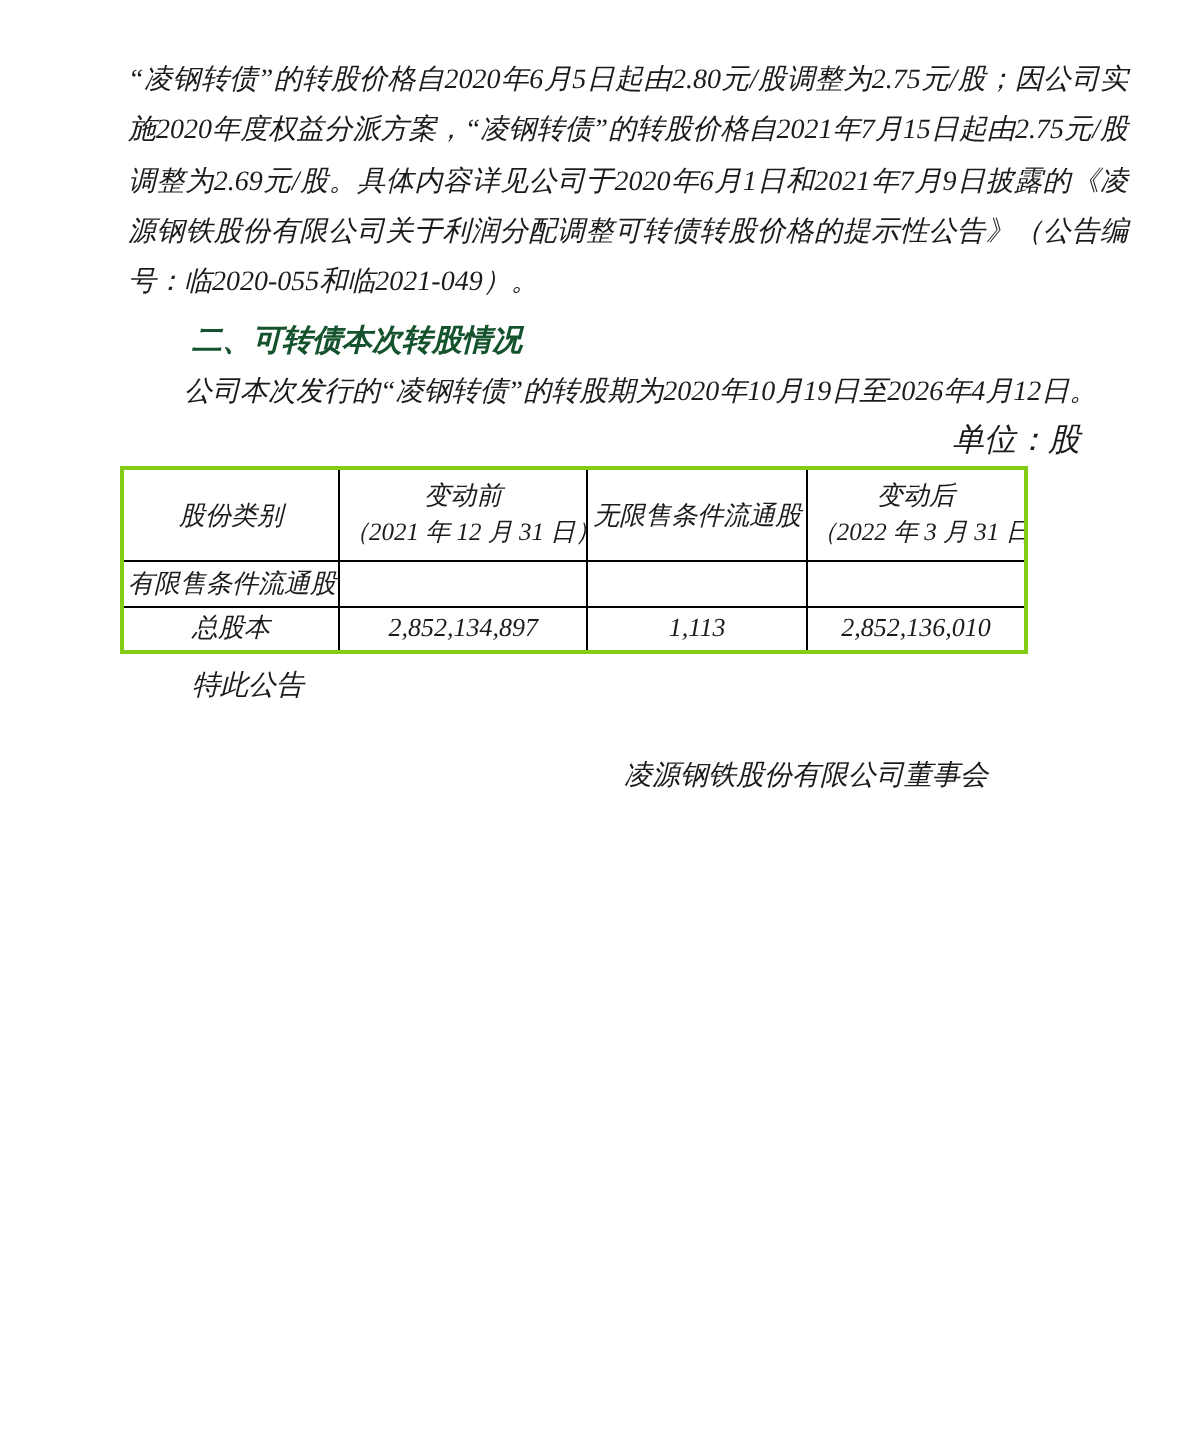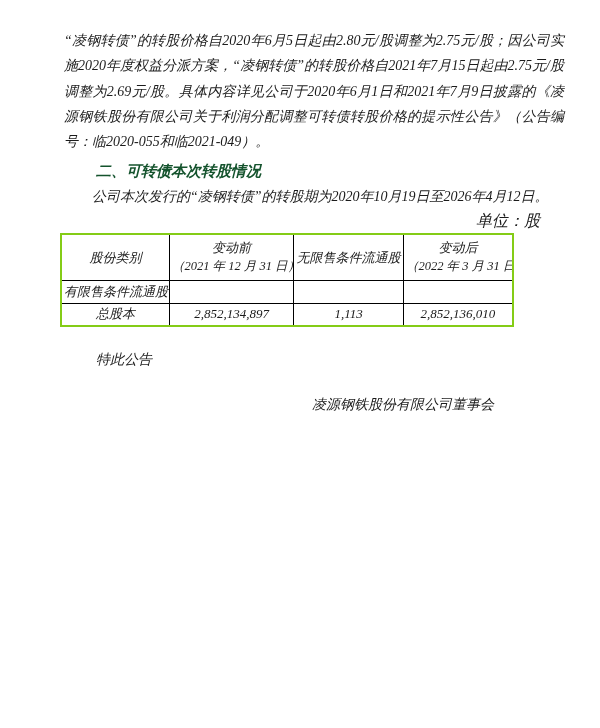--- a/index.html
+++ b/index.html
@@ -53,21 +53,21 @@
     padding:0 2px;
     box-sizing:border-box;
     overflow:hidden;
     white-space:nowrap;
   }
   table.share-table thead th { height:46px; font-size:13px; line-height:19px; }
   table.share-table tbody td { height:23px; font-size:13px; }
   .th-title { display:block; }
   .th-sub { display:block; font-size:12.5px; }
   .closing {
-    margin-top:20px;
+    margin-top:4px;
     text-indent:32px;
     line-height:25.3px;
   }
   .signature {
     margin:23px 0 0 248px;
     line-height:20px;
   }
   .date-line {
     margin:22px 0 0 286px;
     line-height:20px;

